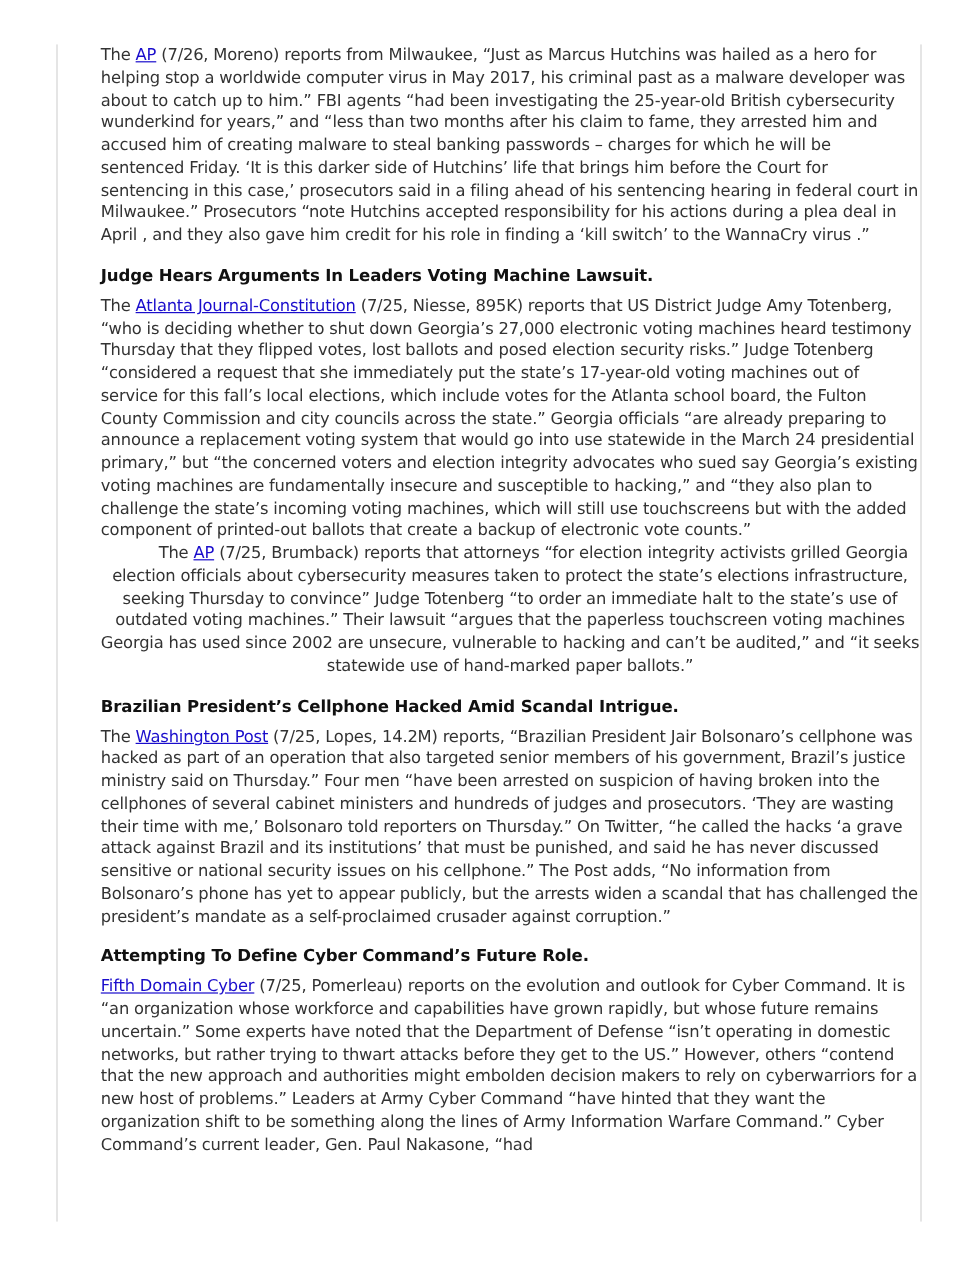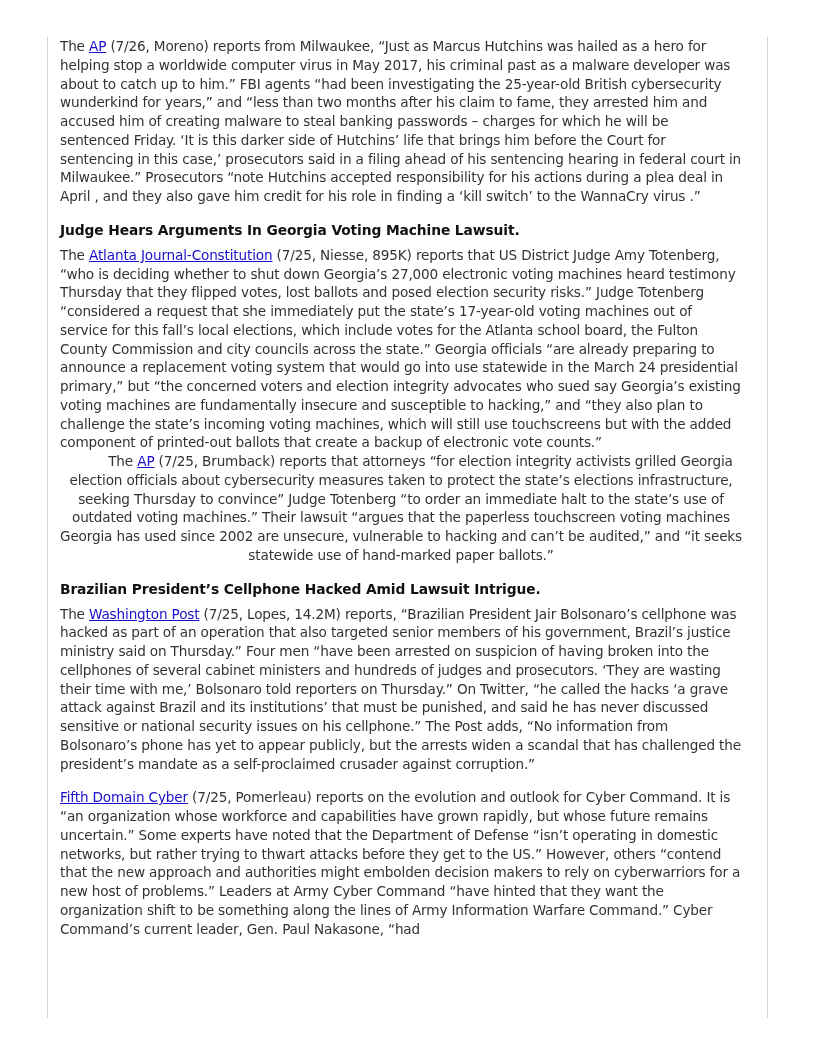--- a/index.html
+++ b/index.html
@@ -20,21 +20,21 @@
       left: 47px;
       top: 37px;
       width: 721px;
       height: 981px;
       border-left: 1px solid #d4d4d4;
       border-right: 1px solid #d4d4d4;
       box-sizing: border-box;
     }
     .content {
       position: absolute;
-      left: 60px;
+      left: 84px;
       top: 37px;
       width: 682px;
       font-size: 13.6px;
       line-height: 18.75px;
       letter-spacing: -0.15px;
     }
     p {
       margin: 0;
     }
     .story-body {
@@ -65,27 +65,28 @@
 
 <div class="page-frame"></div>
 
 <div class="content">
 
   <section>
     <p class="story-body"><span>The </span><a href="#" class="source-link">AP</a><span> (7/26, Moreno) reports from Milwaukee, “Just as Marcus Hutchins was hailed as a hero for helping stop a worldwide computer virus in May 2017, his criminal past as a malware developer was about to catch up to him.” FBI agents “had been investigating the 25-year-old British cybersecurity wunderkind for years,” and “less than two months after his claim to fame, they arrested him and accused him of creating malware to steal banking passwords – charges for which he will be sentenced Friday. ‘It is this darker side of Hutchins’ life that brings him before the Court for sentencing in this case,’ prosecutors said in a filing ahead of his sentencing hearing in federal court in Milwaukee.” Prosecutors “note Hutchins accepted responsibility for his actions during a plea deal in April , and they also gave him credit for his role in finding a ‘kill switch’ to the WannaCry virus .”</span></p>
   </section>
 
   <section>
-    <h2 class="headline">Judge Hears Arguments In Georgia Voting Machine Lawsuit.</h2>
+    <h2 class="headline">Judge Hears Arguments In Leaders Voting Machine Lawsuit.</h2>
     <p class="story-body tight"><span>The </span><a href="#" class="source-link">Atlanta Journal-Constitution</a><span> (7/25, Niesse, 895K) reports that US District Judge Amy Totenberg, “who is deciding whether to shut down Georgia’s 27,000 electronic voting machines heard testimony Thursday that they flipped votes, lost ballots and posed election security risks.” Judge Totenberg “considered a request that she immediately put the state’s 17-year-old voting machines out of service for this fall’s local elections, which include votes for the Atlanta school board, the Fulton County Commission and city councils across the state.” Georgia officials “are already preparing to announce a replacement voting system that would go into use statewide in the March 24 presidential primary,” but “the concerned voters and election integrity advocates who sued say Georgia’s existing voting machines are fundamentally insecure and susceptible to hacking,” and “they also plan to challenge the state’s incoming voting machines, which will still use touchscreens but with the added component of printed-out ballots that create a backup of electronic vote counts.”</span></p>
     <p class="story-body continued"><span>The </span><a href="#" class="source-link">AP</a><span> (7/25, Brumback) reports that attorneys “for election integrity activists grilled Georgia election officials about cybersecurity measures taken to protect the state’s elections infrastructure, seeking Thursday to convince” Judge Totenberg “to order an immediate halt to the state’s use of outdated voting machines.” Their lawsuit “argues that the paperless touchscreen voting machines Georgia has used since 2002 are unsecure, vulnerable to hacking and can’t be audited,” and “it seeks statewide use of hand-marked paper ballots.”</span></p>
   </section>
 
   <section>
-    <h2 class="headline">Brazilian President’s Cellphone Hacked Amid Lawsuit Intrigue.</h2>
+    <h2 class="headline">Brazilian President’s Cellphone Hacked Amid Scandal Intrigue.</h2>
     <p class="story-body"><span>The </span><a href="#" class="source-link">Washington Post</a><span> (7/25, Lopes, 14.2M) reports, “Brazilian President Jair Bolsonaro’s cellphone was hacked as part of an operation that also targeted senior members of his government, Brazil’s justice ministry said on Thursday.” Four men “have been arrested on suspicion of having broken into the cellphones of several cabinet ministers and hundreds of judges and prosecutors. ‘They are wasting their time with me,’ Bolsonaro told reporters on Thursday.” On Twitter, “he called the hacks ‘a grave attack against Brazil and its institutions’ that must be punished, and said he has never discussed sensitive or national security issues on his cellphone.” The Post adds, “No information from Bolsonaro’s phone has yet to appear publicly, but the arrests widen a scandal that has challenged the president’s mandate as a self-proclaimed crusader against corruption.”</span></p>
   </section>
 
   <section>
+    <h2 class="headline">Attempting To Define Cyber Command’s Future Role.</h2>
     <p class="story-body tight"><span></span><a href="#" class="source-link">Fifth Domain Cyber</a><span> (7/25, Pomerleau) reports on the evolution and outlook for Cyber Command. It is “an organization whose workforce and capabilities have grown rapidly, but whose future remains uncertain.” Some experts have noted that the Department of Defense “isn’t operating in domestic networks, but rather trying to thwart attacks before they get to the US.” However, others “contend that the new approach and authorities might embolden decision makers to rely on cyberwarriors for a new host of problems.” Leaders at Army Cyber Command “have hinted that they want the organization shift to be something along the lines of Army Information Warfare Command.” Cyber Command’s current leader, Gen. Paul Nakasone, “had</span></p>
   </section>
 
 </div>
 
 </body></html>

